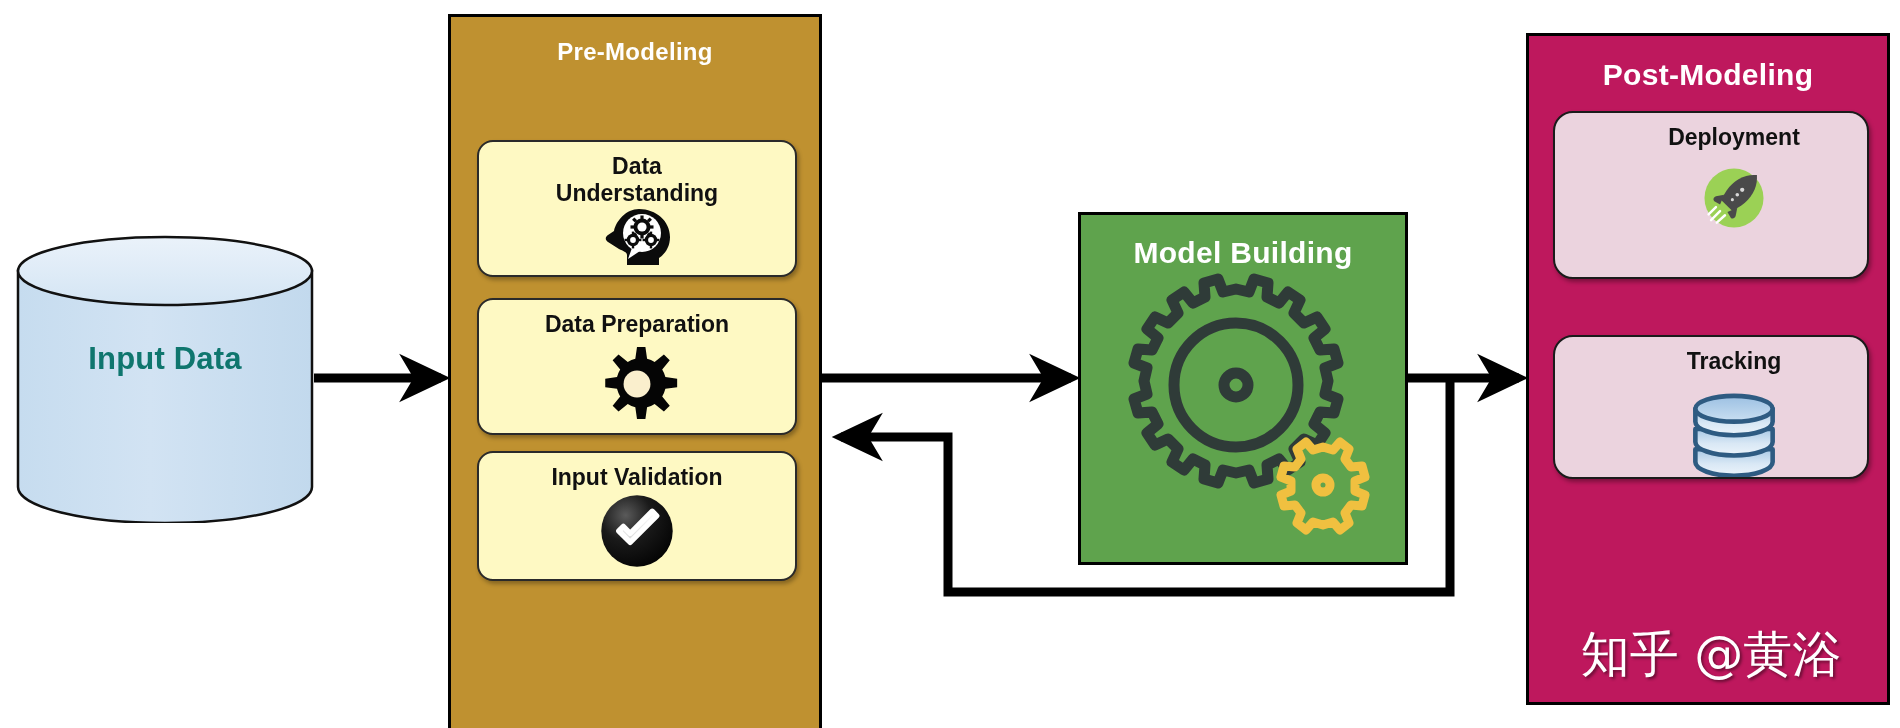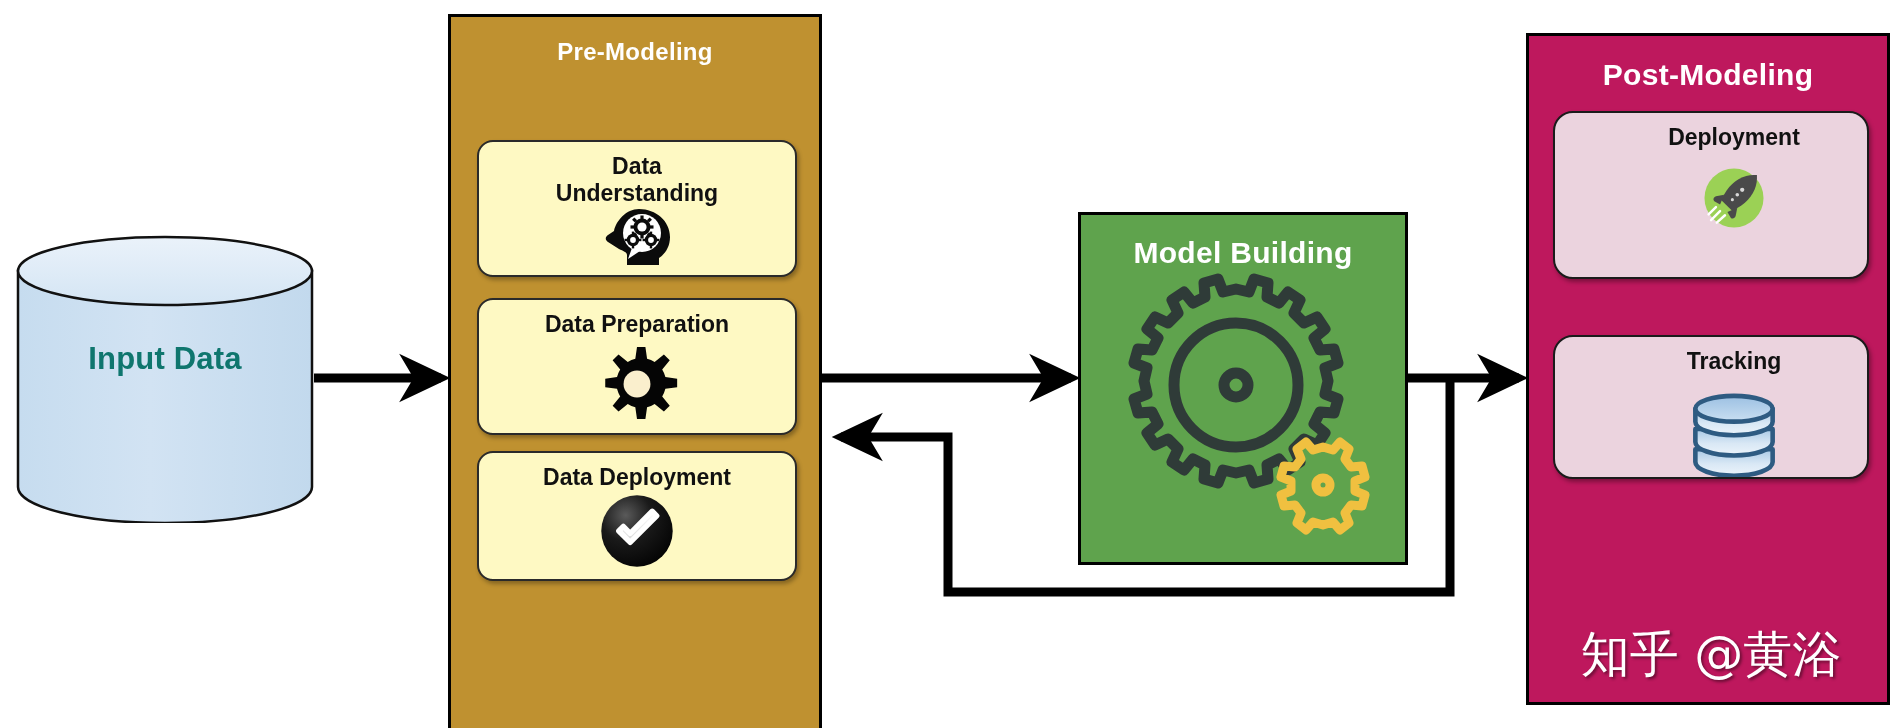--- a/index.html
+++ b/index.html
@@ -187,21 +187,21 @@
                      a32,32 0 0 1 -3.8,9 l9,11 l-7,7 l-11,-9 a32,32 0 0 1 -9,3.8 l-2,14 l-10,0 l-2,-14
                      a32,32 0 0 1 -9,-3.8 l-11,9 l-7,-7 l9,-11 a32,32 0 0 1 -3.8,-9 l-14,-2 l0,-10 l14,-2
                      a32,32 0 0 1 3.8,-9 l-9,-11 l7,-7 l11,9 a32,32 0 0 1 9,-3.8 Z"></path>
           </g>
           <circle cx="50" cy="50" r="16" fill="#FAEFCD"></circle>
         </svg>
       </div>
     </div>
 
     <div class="card" id="card-data-validation">
-      <div class="card-title">Data Deployment</div>
+      <div class="card-title">Input Validation</div>
       <div class="card-icon" style="margin-top:2px;">
         <svg width="76" height="76" viewBox="0 0 100 100">
           <defs>
             <radialGradient id="ckGrad" cx="0.34" cy="0.28" r="0.85">
               <stop offset="0%" stop-color="#5a5a5a"></stop>
               <stop offset="42%" stop-color="#1a1a1a"></stop>
               <stop offset="100%" stop-color="#000000"></stop>
             </radialGradient>
             <linearGradient id="tickGrad" x1="0" y1="0" x2="0" y2="1">
               <stop offset="0%" stop-color="#ffffff"></stop>

